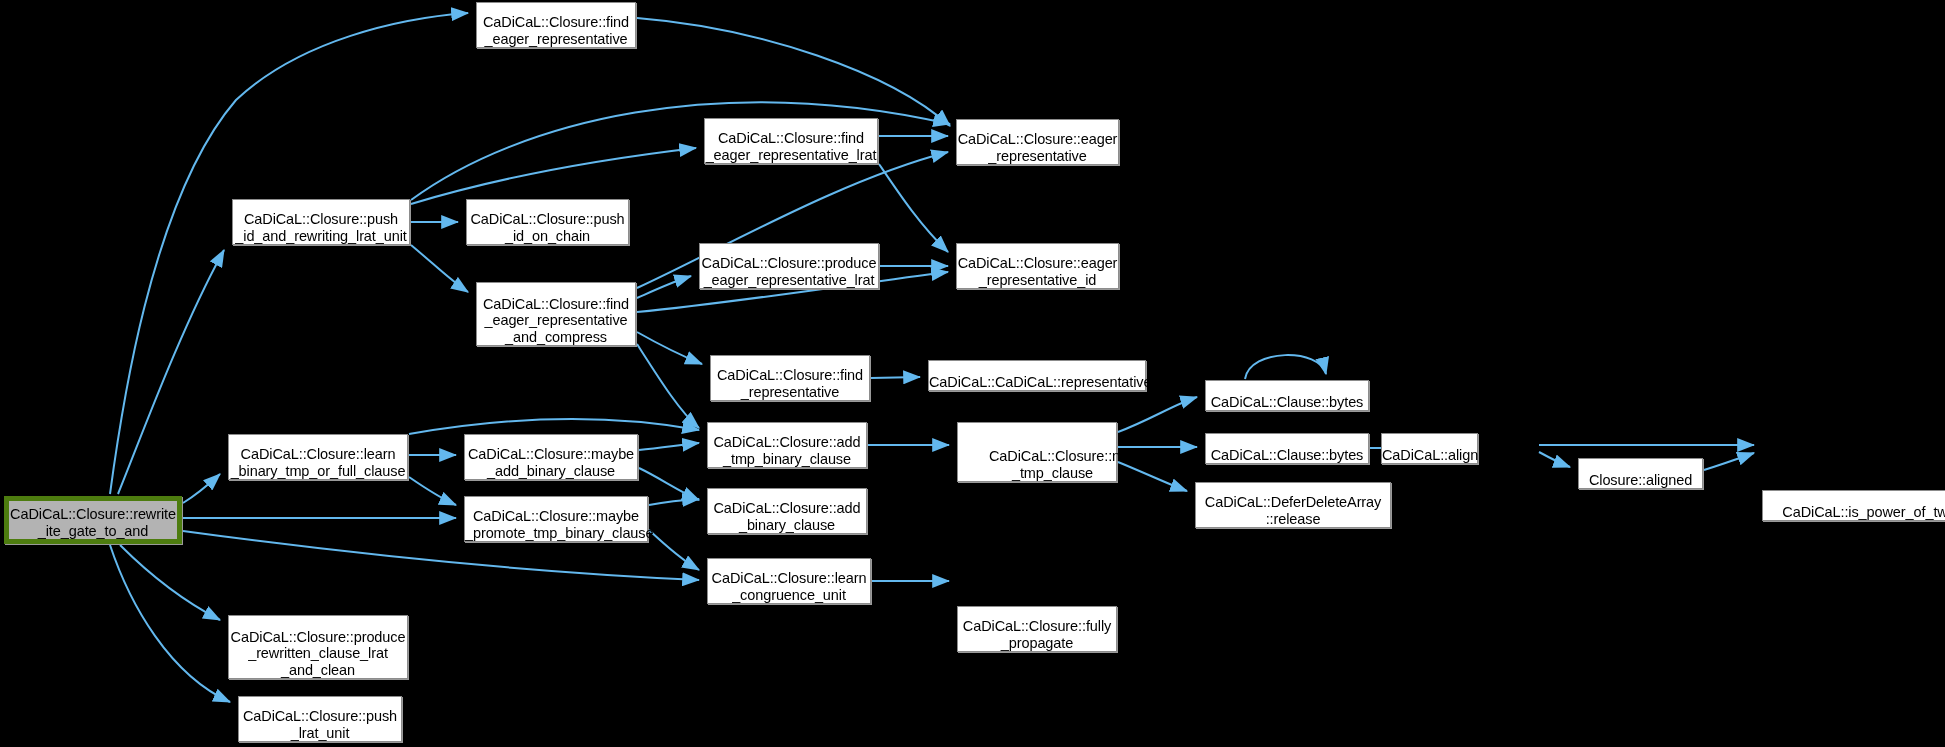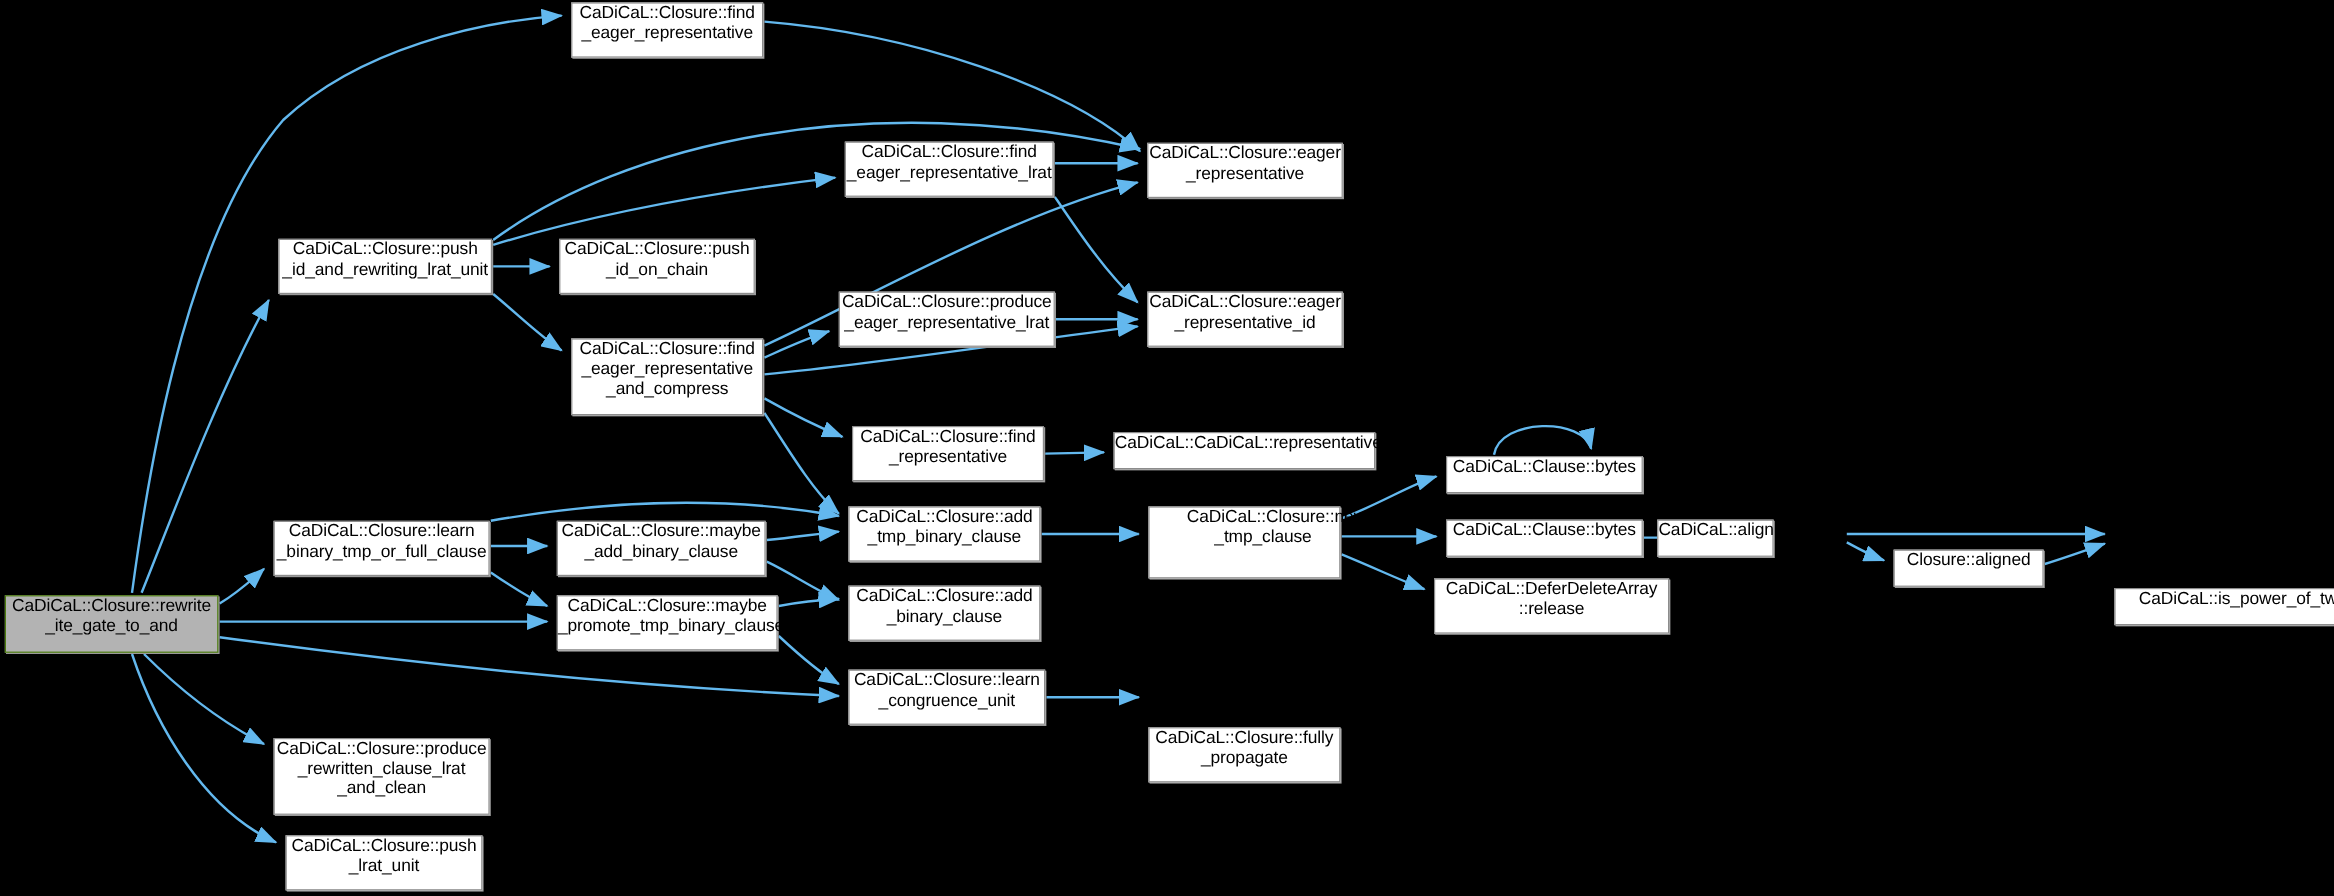--- a/index.html
+++ b/index.html
@@ -22,33 +22,33 @@
     width: 1945px;
     height: 747px;
   }
   .node {
     position: absolute;
     box-sizing: border-box;
     background: #ffffff;
     border: 1px solid #8c8c8c;
     box-shadow: 1px 1px 0 0 #9a9a9a;
     display: flex;
-    align-items: flex-start;
+    align-items: flex-end;
     justify-content: center;
     text-align: center;
     color: #000000;
     font-size: 14.5px;
     line-height: 16.5px;
     letter-spacing: -0.1px;
     white-space: pre-line;
     z-index: 5;
   }
   .node.root {
     background: #b3b3b3;
-    border: 1px solid #4d7c0f;
+    border: 5px solid #4d7c0f;
   }
   .node .label {
     display: block;
     width: 100%;
     padding: 0 3px;
     white-space: pre-line;
   }
 </style>
 </head>
 <body>

